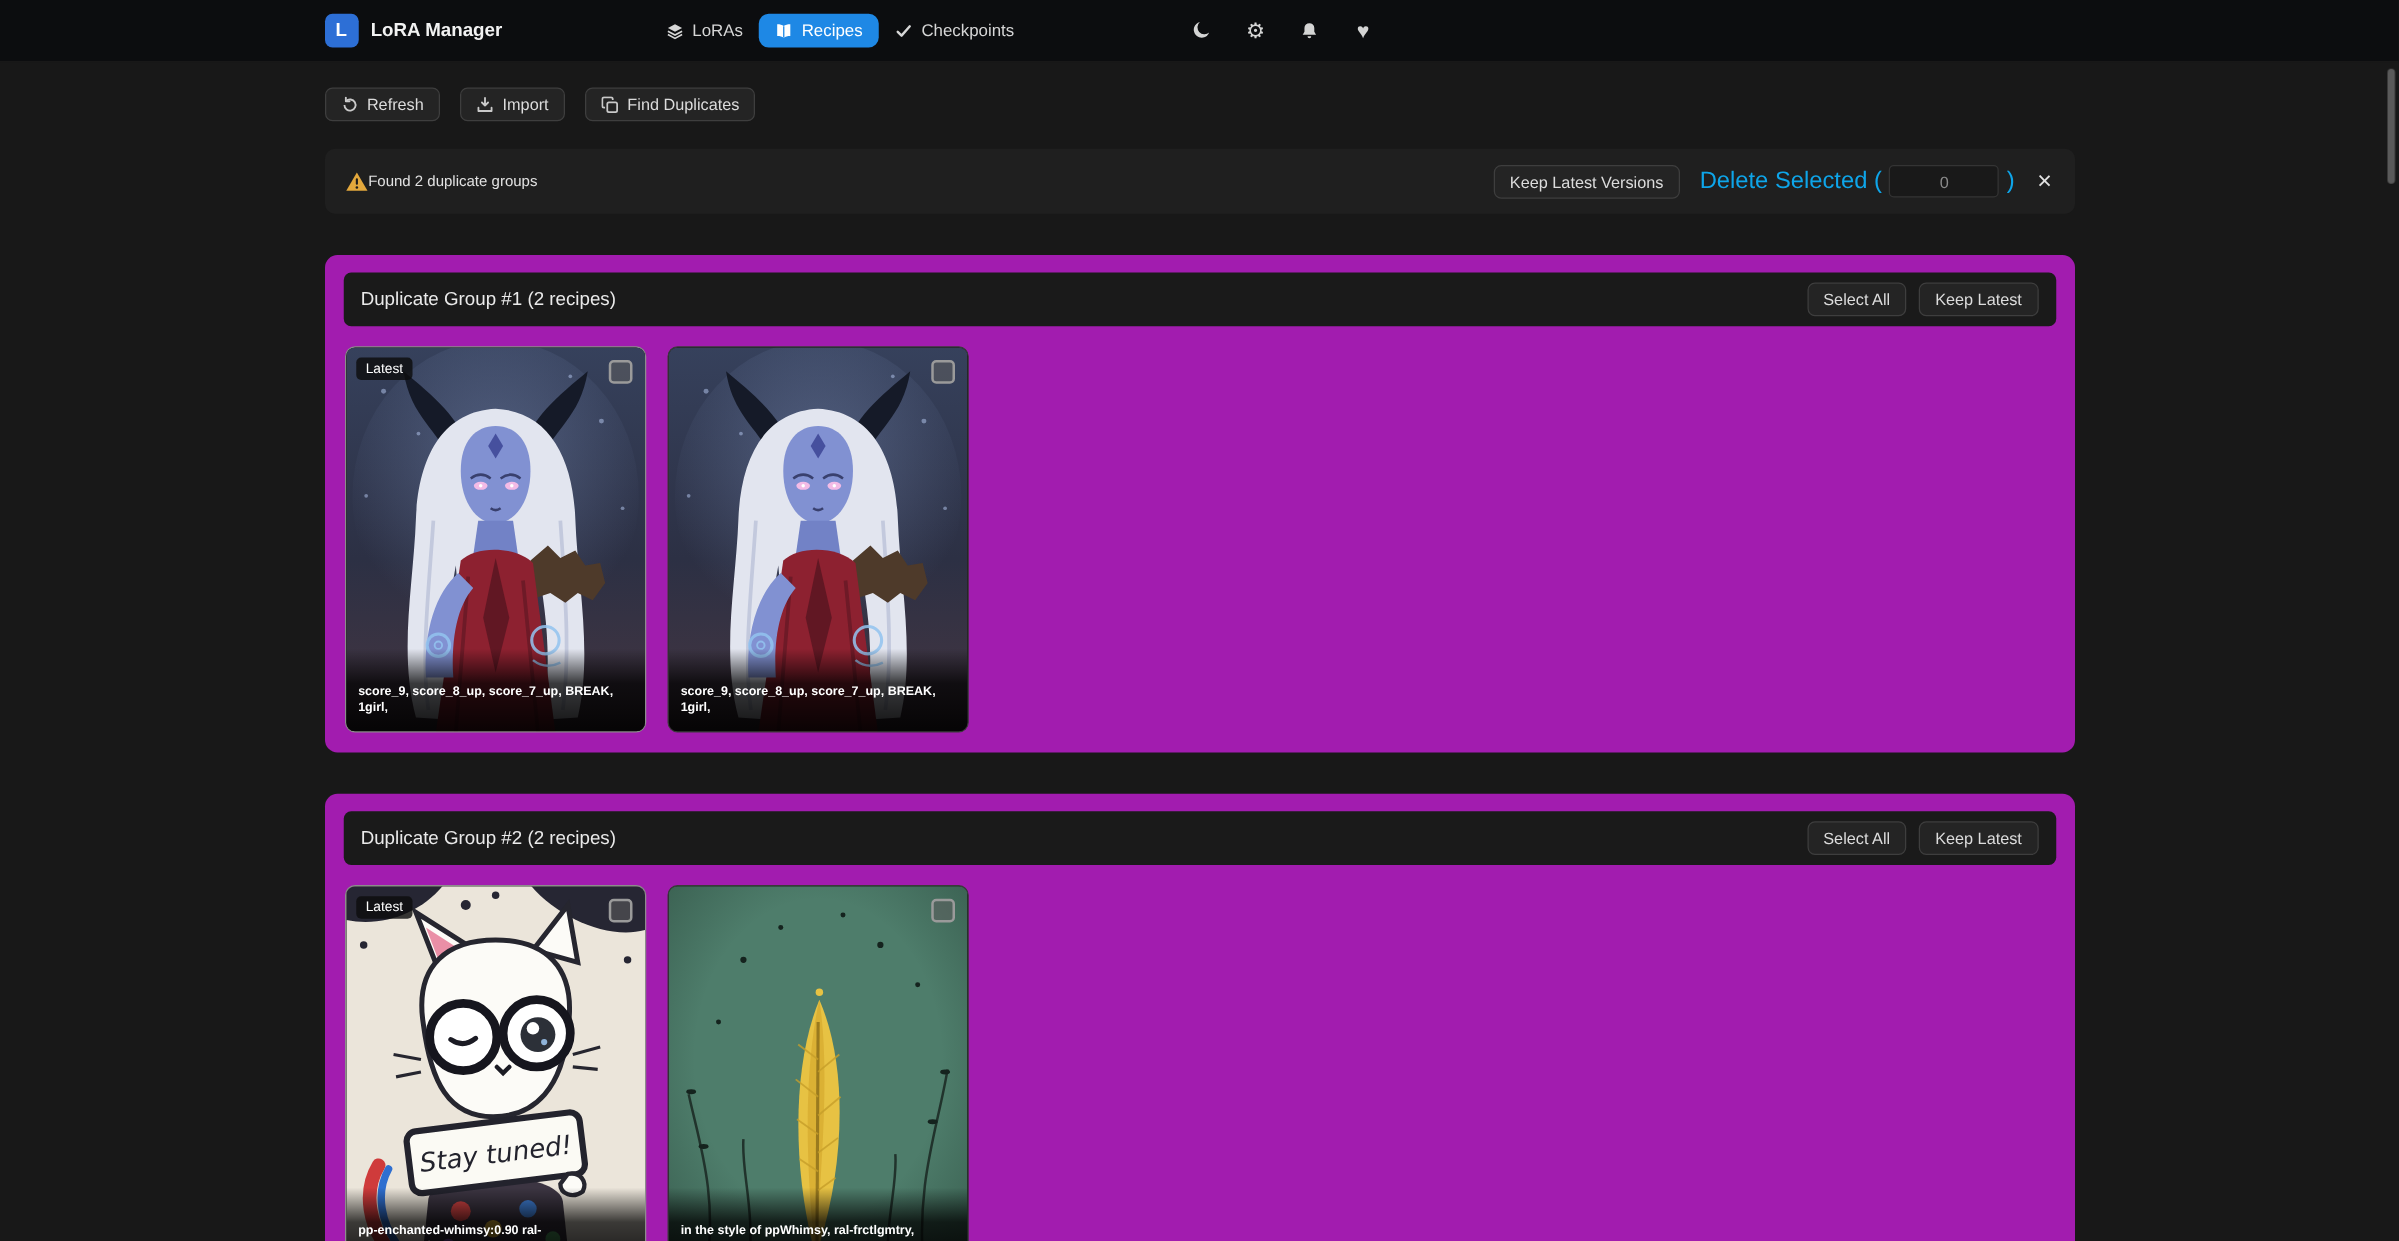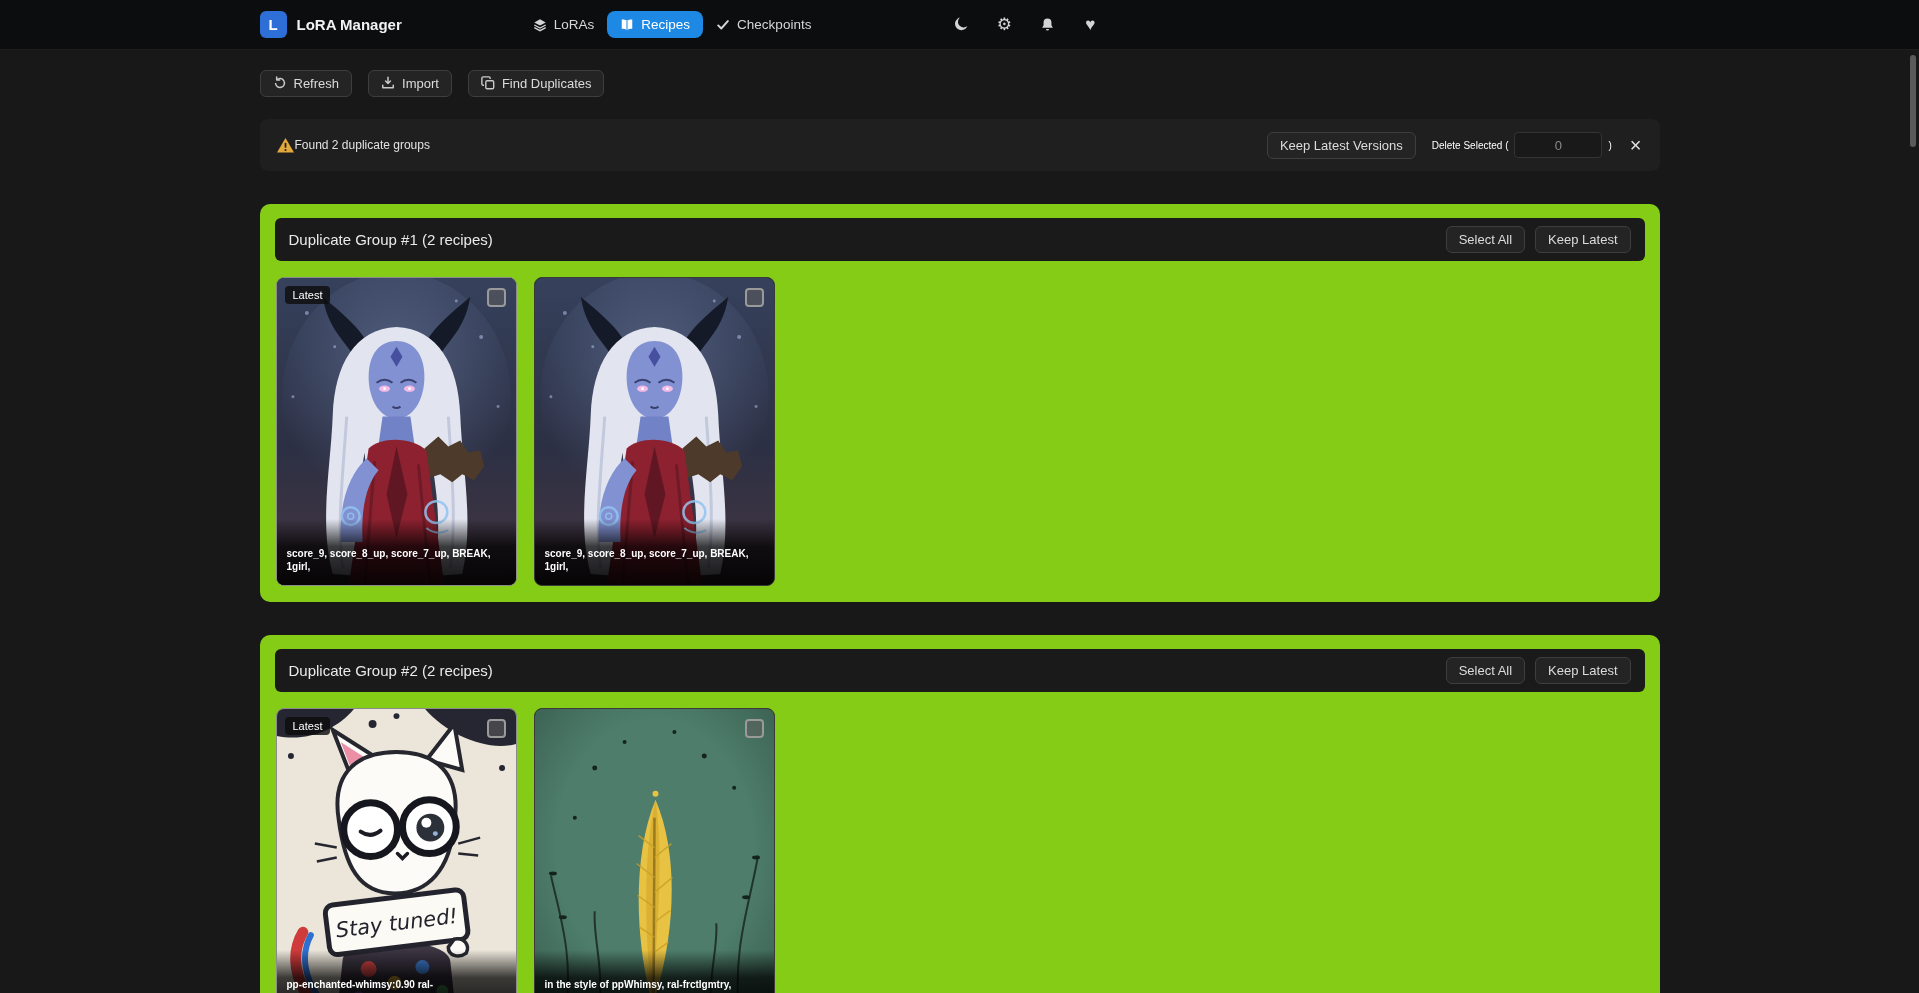--- a/index.html
+++ b/index.html
@@ -26,35 +26,35 @@
   .search-icon{position:absolute;right:10px;top:7px;color:#b5b5b5;cursor:pointer;line-height:0}
   .icon-btn{width:37px;height:30px;background:#191a1c;border:1px solid #3a3a3a;border-radius:6px;
         display:flex;align-items:center;justify-content:center;color:#cfcfcf;cursor:pointer}
   .right-icons{display:flex;align-items:center;gap:21px;margin-left:126px;color:#d4d4d4}
   .ricon{width:22px;height:22px;display:flex;align-items:center;justify-content:center;
          font-size:17px;cursor:pointer;line-height:0}
 
   
   .main{padding-top:20px}
   .toolbar{display:flex;gap:16px}
-  .btn{display:inline-flex;align-items:flex-start;gap:7px;background:#242424;border:1px solid #3e3e3e;
+  .btn{display:inline-flex;align-items:flex-end;gap:7px;background:#242424;border:1px solid #3e3e3e;
        border-radius:6px;color:#dcdcdc;font-size:13px;padding:5px 12px;cursor:pointer;white-space:nowrap}
   .btn svg{display:block;color:#c9c9c9}
 
   .banner{margin-top:22px;background:#1f1f1f;border-radius:8px;height:52px;display:flex;
           align-items:center;padding:0 16px}
   .banner-text{font-size:12px;color:#e2e2e2}
   .banner-right{margin-left:auto;display:flex;align-items:center;gap:16px}
   .delete-wrap{display:flex;align-items:center;gap:6px}
-  .muted{color:#ffffff;font-size:10px}
+  .muted{color:#0ea5e9;font-size:19px}
   .count-input{width:88px;height:26px;background:#191919;border:1px solid #343434;border-radius:4px;
           color:#8a8a8a;text-align:center;font-size:13px;outline:none}
   .close-btn{background:none;border:none;color:#e2e2e2;font-size:20px;cursor:pointer;line-height:1;padding:0 2px}
 
-  .group{margin-top:33px;background:#84cc16;border-radius:10px;padding:14px 15px 16px}
+  .group{margin-top:33px;background:#a21caf;border-radius:10px;padding:14px 15px 16px}
   .group-header{background:#1a1a1a;border-radius:6px;padding:8px 14px;display:flex;align-items:center}
   .group-title{font-size:15px;color:#eaeaea}
   .group-actions{margin-left:auto;display:flex;gap:10px}
   .cards{display:flex;gap:17px;margin-top:16px;padding:0 1px}
 
   .card{position:relative;width:241px;height:309px;border-radius:8px;overflow:hidden;
         border:1px solid #3a3a3a;cursor:pointer;flex:none;background:#111}
   .card.latest{border-color:#8c8c8c}
   .card .art{position:absolute;inset:0;width:100%;height:100%;display:block}
   .badge{position:absolute;top:8px;left:8px;background:rgba(14,14,14,.82);color:#fff;

